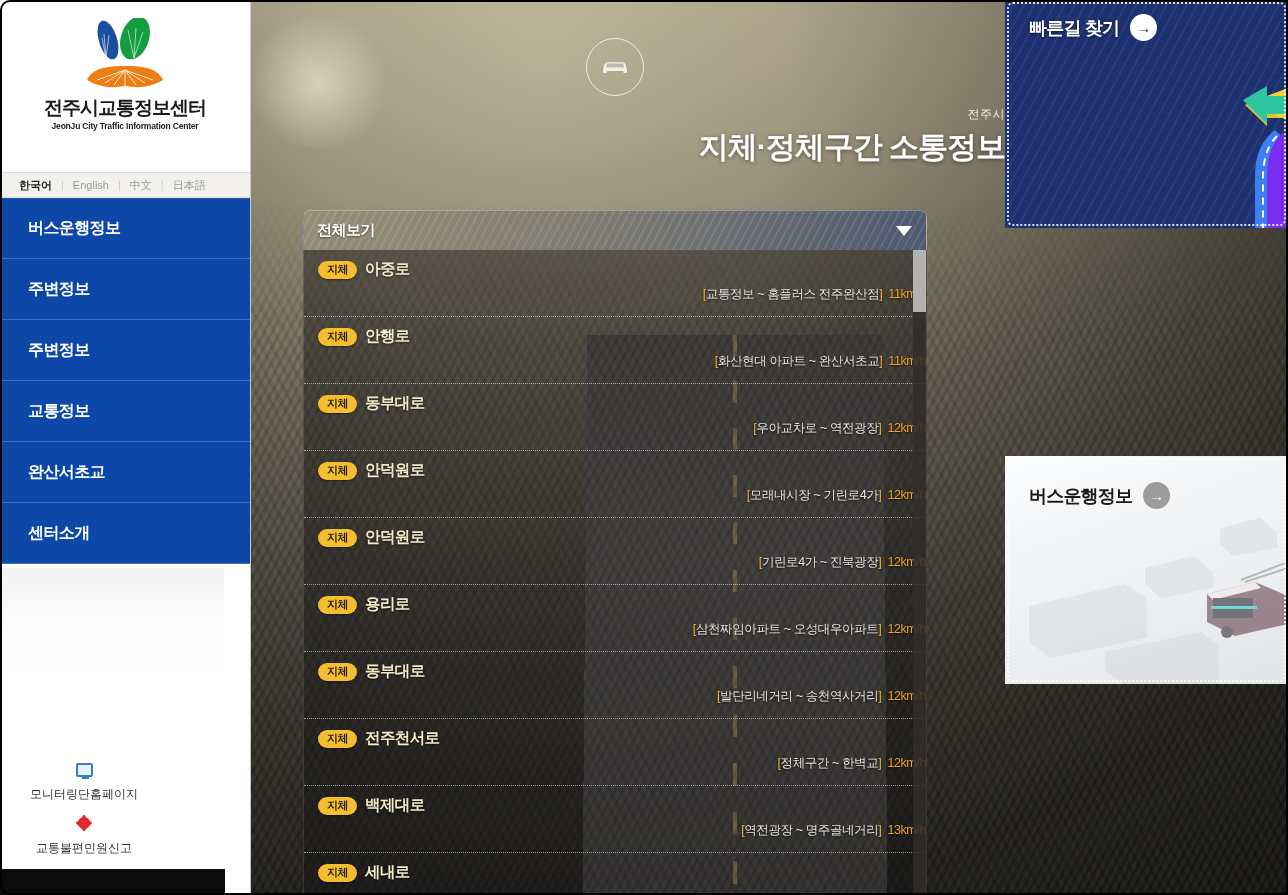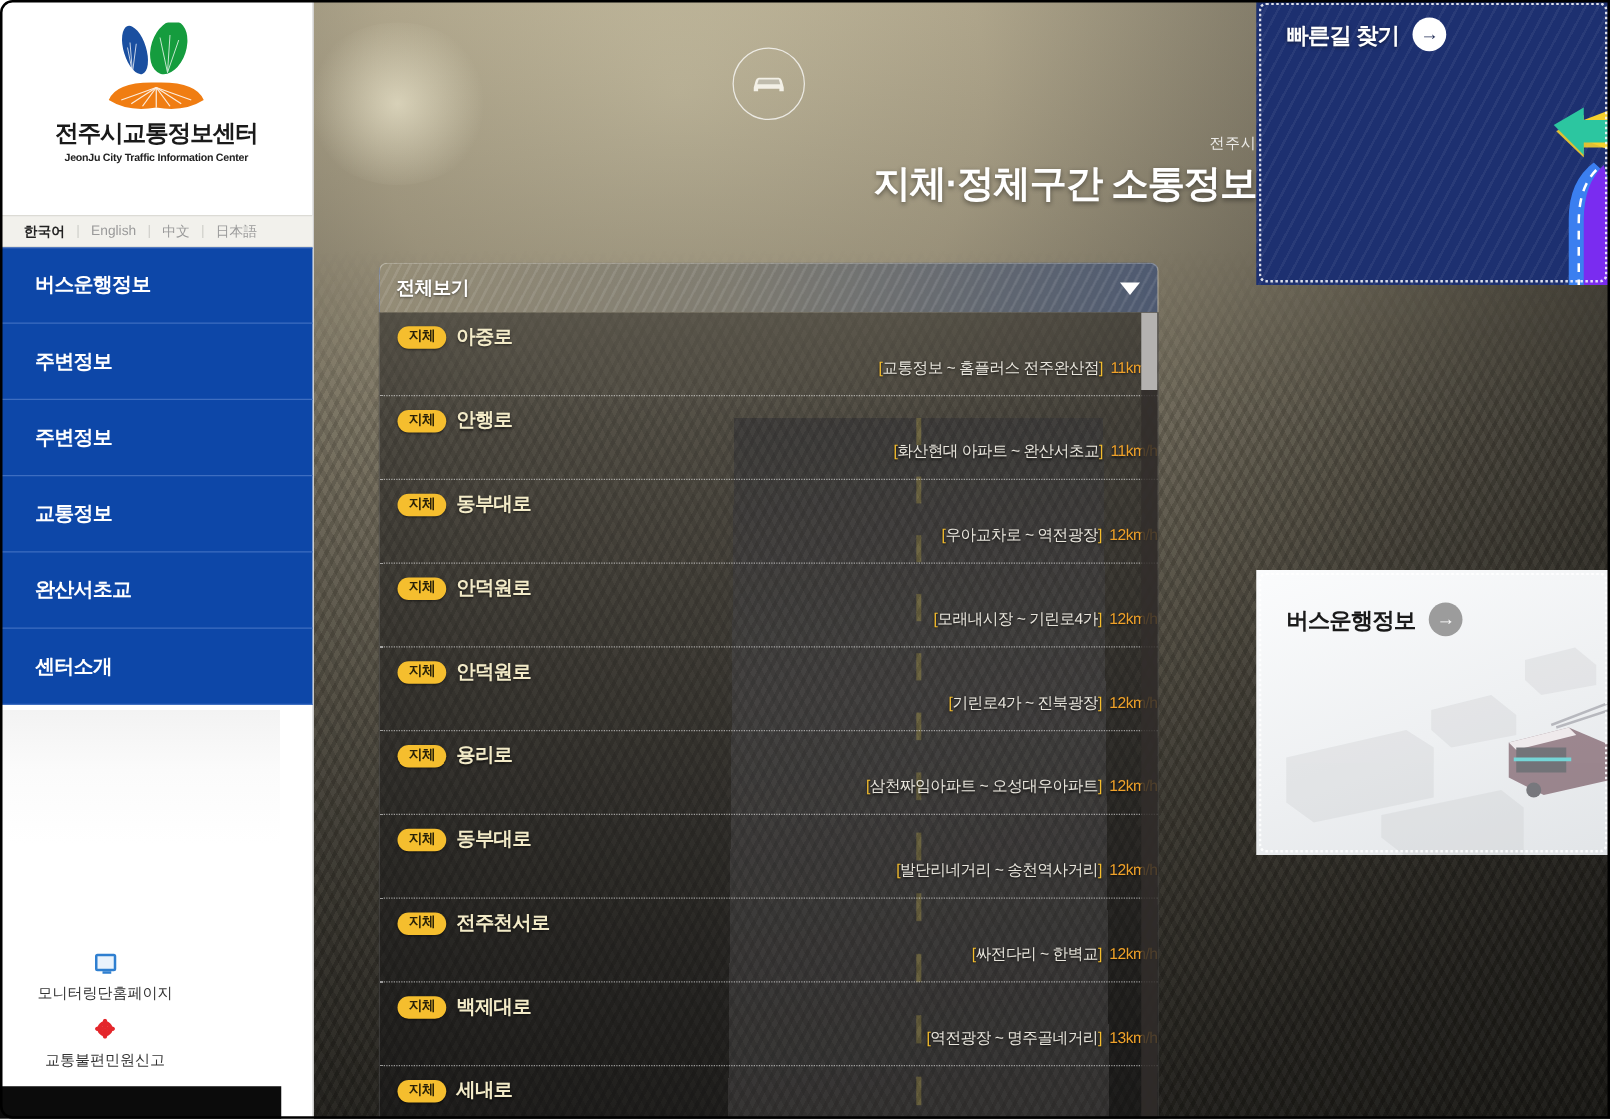--- a/index.html
+++ b/index.html
@@ -226,21 +226,21 @@
               <span class="badge">지체</span>
               <span class="road">동부대로</span>
             </div>
             <div class="row-bot"><span class="brk">[</span><span class="seg">발단리네거리</span><span class="seg"> ~ </span><span class="seg">송천역사거리</span><span class="brk">]</span><span class="spd">12km/h</span></div>
           </div>
           <div class="row">
             <div class="row-top">
               <span class="badge">지체</span>
               <span class="road">전주천서로</span>
             </div>
-            <div class="row-bot"><span class="brk">[</span><span class="seg">싸전다리</span><span class="seg"> ~ </span><span class="seg">한벽교</span><span class="brk">]</span><span class="spd">12km/h</span></div>
+            <div class="row-bot"><span class="brk">[</span><span class="seg">정체구간</span><span class="seg"> ~ </span><span class="seg">한벽교</span><span class="brk">]</span><span class="spd">12km/h</span></div>
           </div>
           <div class="row">
             <div class="row-top">
               <span class="badge">지체</span>
               <span class="road">백제대로</span>
             </div>
             <div class="row-bot"><span class="brk">[</span><span class="seg">역전광장</span><span class="seg"> ~ </span><span class="seg">명주골네거리</span><span class="brk">]</span><span class="spd">13km/h</span></div>
           </div>
           <div class="row">
             <div class="row-top">

